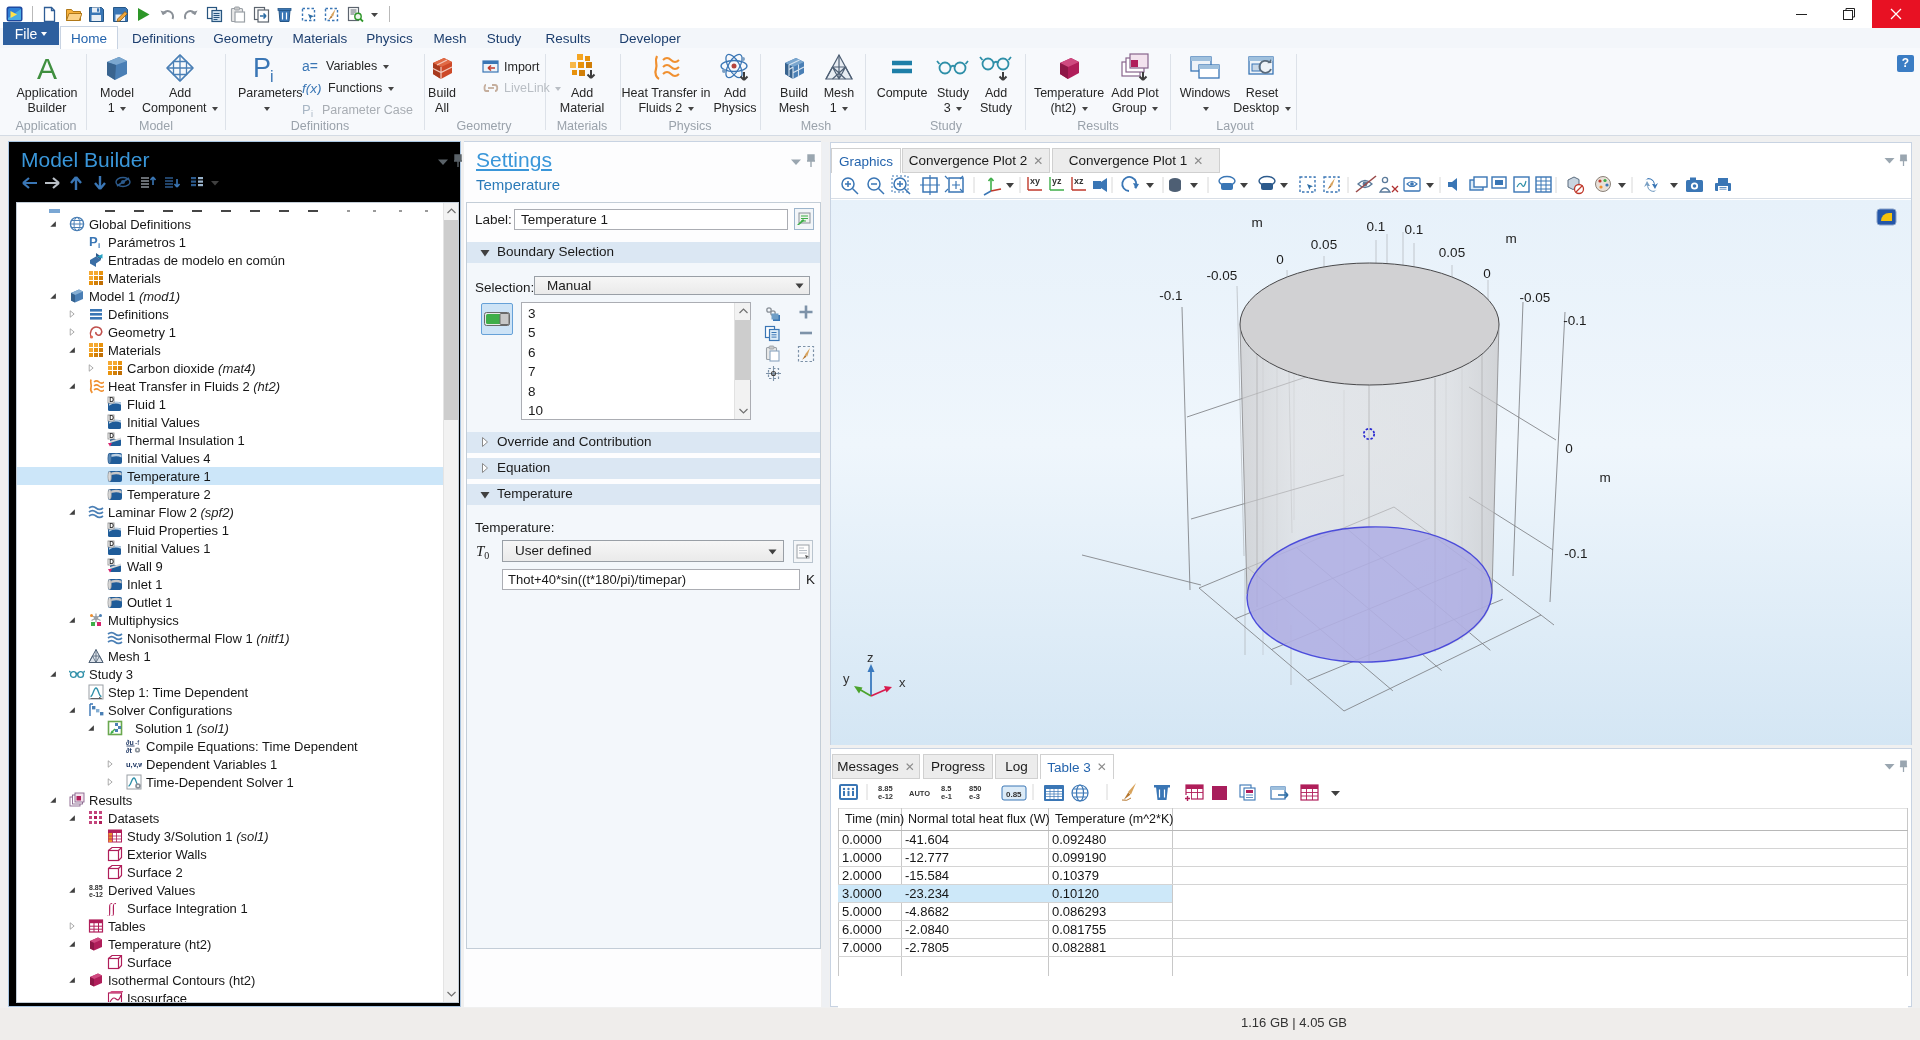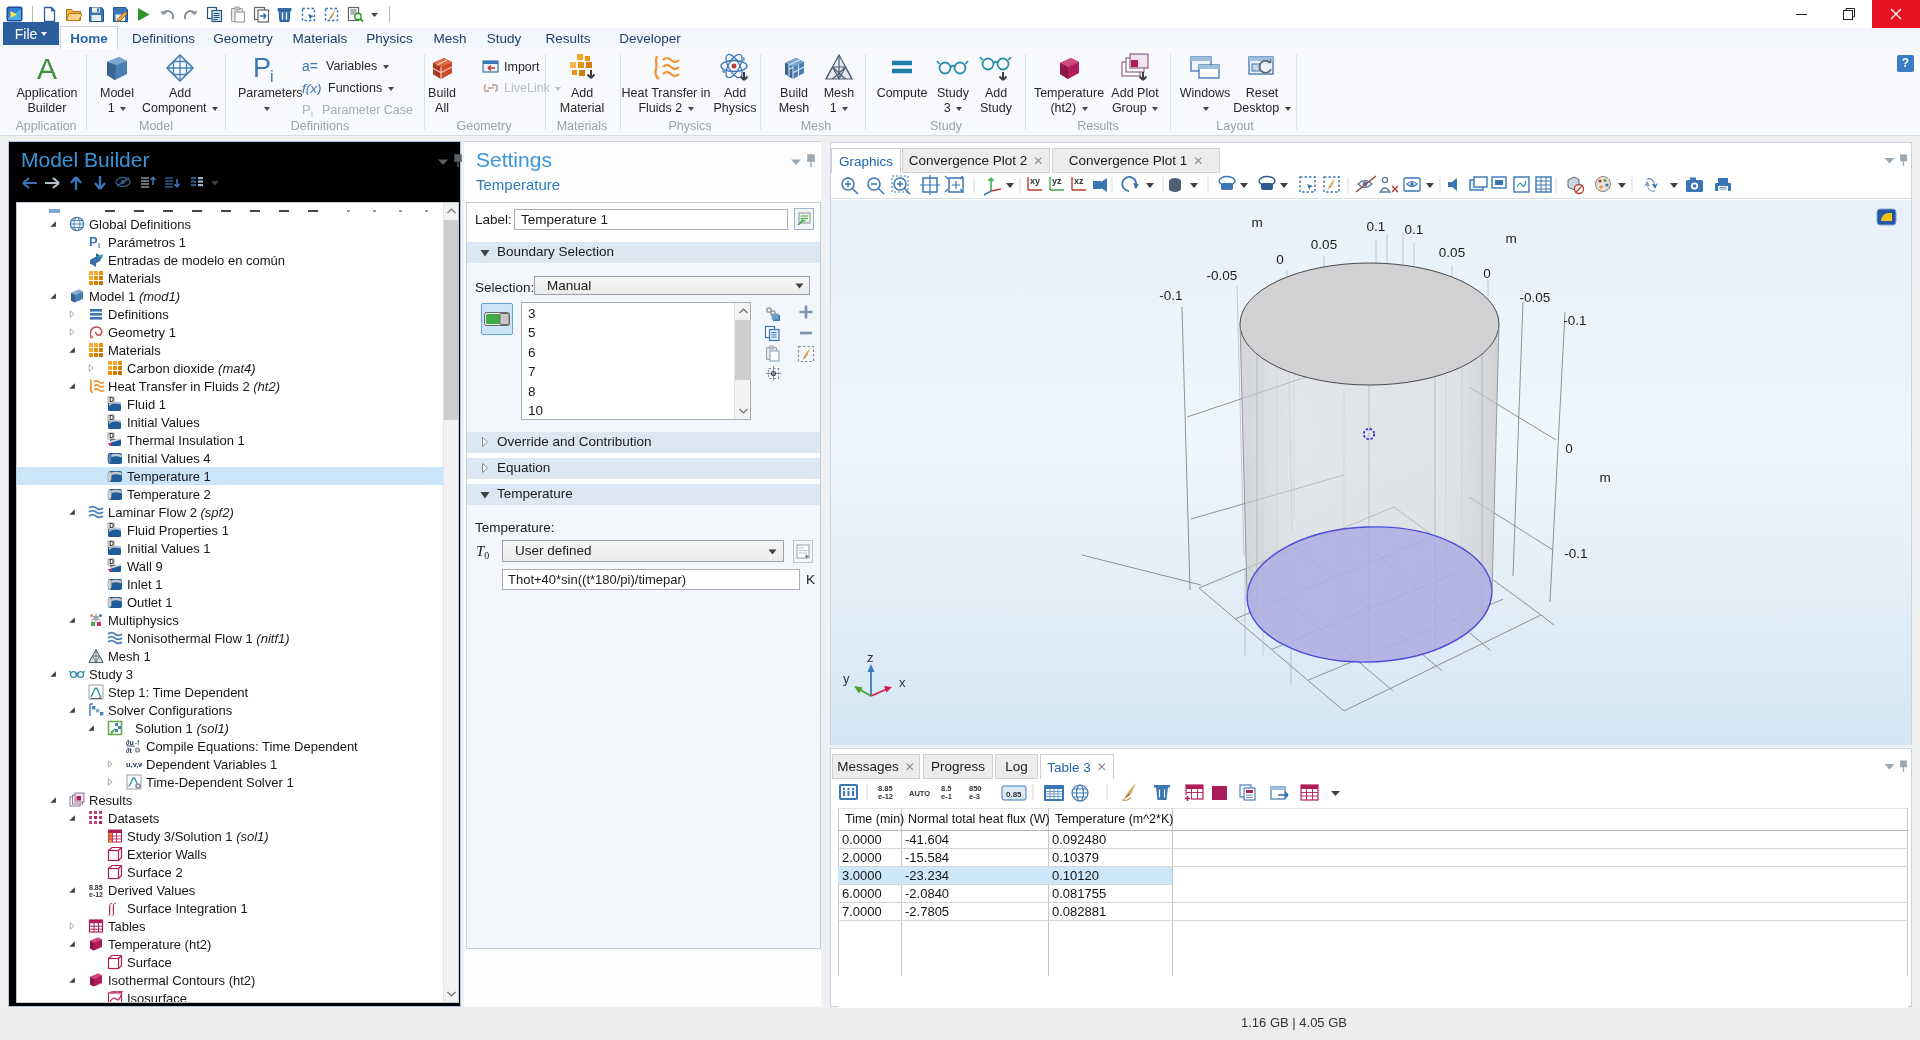--- a/index.html
+++ b/index.html
@@ -8,21 +8,21 @@
 
 #titlebar { position:absolute; left:0; top:0; width:1920px; height:28px; background:#ffffff; }
 #qat { position:absolute; left:6px; top:4px; height:20px; display:flex; align-items:center; gap:6.5px; }
 .qi { width:17px; height:17px; }
 .qsep { width:1px; height:16px; background:#b9b9b9; margin:0 2px; }
 .winbtn { position:absolute; top:0; height:28px; width:46px; display:flex; align-items:center; justify-content:center; }
 
 #menubar { position:absolute; left:0; top:28px; width:1920px; height:20px; background:#f3f6fa; }
 .filebtn { position:absolute; left:3px; top:-6px; width:56px; height:23px; background:#2d5f9e; color:#fff; font-size:14px; display:flex; align-items:center; justify-content:center; }
 .rtab { position:absolute; top:0; height:21px; font-size:13.5px; color:#1c3e6e; display:flex; align-items:center; justify-content:center; }
-.rtab.sel { background:#fff; border:1px solid #c8d3e2; border-bottom:none; color:#2464ad; height:23px; top:-2px; z-index:5;font-weight:bold; }
+.rtab.sel { background:#fff; border:1px solid #c8d3e2; border-bottom:none; color:#2464ad; height:23px; top:-2px; z-index:5; }
 
 #ribbon { position:absolute; left:0; top:48px; width:1920px; height:88px; background:#f7f9fc; border-bottom:1px solid #d4dbe4; }
 .rgsep { position:absolute; top:6px; height:76px; width:1px; background:#dde2e9; }
 .rglabel { position:absolute; top:71px; font-size:12.5px; color:#9aa2ab; width:200px; margin-left:-100px; text-align:center; }
 .bigbtn { position:absolute; top:4px; text-align:center; font-size:12.5px; color:#262626; line-height:15px; }
 .bigbtn .ic { display:block; margin:0 auto 2px auto; }
 .smallitem { position:absolute; font-size:12.5px; color:#262626; display:flex; align-items:center; gap:4px; white-space:nowrap; }
 .gray { color:#a8adb3; }
 .darr { display:inline-block; width:0; height:0; border-left:3.5px solid transparent; border-right:3.5px solid transparent; border-top:4px solid #444; vertical-align:middle; margin-left:2px; }
 
@@ -882,21 +882,21 @@
           </svg>
      <div style="position:absolute;left:0px;top:17px;width:15px;height:200px;background:#cdcdcd"></div>
      <svg style="position:absolute;left:3px;bottom:5px" width="9" height="6" viewBox="0 0 9 6">
             <path d="M0.5 1 L4.5 5 L8.5 1" fill="none" stroke="#707070" stroke-width="1.2"></path>
           </svg>
    </div>
   </div>
 </div>
 <div id="settings">
   <div style="position:absolute;left:2px;top:60px;width:355px;height:747px;background:#fdfdfe;border:1px solid #c3cdd7;"></div>
-  <div style="position:absolute;left:12px;top:6px;font-size:21px;color:#3996d9;">Settings</div>
+  <div style="position:absolute;left:12px;top:6px;font-size:21px;color:#3996d9;text-decoration:underline;">Settings</div>
   <div style="position:absolute;left:12px;top:34px;font-size:15px;color:#2a7ab8;">Temperature</div>
   <svg style="position:absolute;left:326px;top:16px" width="12" height="8" viewBox="0 0 12 8">
         <path d="M1 1.5 h10 l-5 5.5z" fill="#9aa6b0"></path>
       </svg>
   <svg style="position:absolute;left:342px;top:12px" width="10" height="14" viewBox="0 0 10 14">
         <path d="M2 1 h6 v6 h-6 z M1 7 h8 M5 7 v6" stroke="#9aa6b0" stroke-width="1.4" fill="#9aa6b0"></path>
       </svg>
   <div style="position:absolute;left:11px;top:70px;font-size:13.5px;color:#1a1a1a;">Label:</div>
   <div style="position:absolute;left:50px;top:67px;width:274px;height:21px;background:#fff;border:1px solid #abadb3;font-size:13.5px;color:#1a1a1a;padding:2px 0 0 6px;">Temperature 1</div>
   <div style="position:absolute;left:330px;top:66px;width:20px;height:22px;background:#f2f5f8;border:1px solid #9db5cc;"><svg width="16" height="16" viewBox="0 0 16 16" style="margin:2px 0 0 1px">
@@ -1327,28 +1327,38 @@
   <div style="position:absolute;left:7px;top:4px;font-size:12.5px;">Time (min)</div>
   <div style="position:absolute;left:70px;top:4px;font-size:12.5px;">Normal total heat flux (W)</div>
   <div style="position:absolute;left:217px;top:4px;font-size:12.5px;">Temperature (m^2*K)</div>
   <div style="position:absolute;left:0;top:23px;width:1070px;">
    <div class="drow">
             <span style="left:4px">0.0000</span>
             <span style="left:67px">-41.604</span>
             <span style="left:214px">0.092480</span>
           </div>
    <div class="drow">
+            <span style="left:4px">1.0000</span>
+            <span style="left:67px">-12.777</span>
+            <span style="left:214px">0.099190</span>
+          </div>
+   <div class="drow">
             <span style="left:4px">2.0000</span>
             <span style="left:67px">-15.584</span>
             <span style="left:214px">0.10379</span>
           </div>
    <div class="drow" style="background:#cde8f9;width:334px;">
             <span style="left:4px">3.0000</span>
             <span style="left:67px">-23.234</span>
             <span style="left:214px">0.10120</span>
+          </div>
+   <div class="drow">
+            <span style="left:4px">5.0000</span>
+            <span style="left:67px">-4.8682</span>
+            <span style="left:214px">0.086293</span>
           </div>
    <div class="drow">
             <span style="left:4px">6.0000</span>
             <span style="left:67px">-2.0840</span>
             <span style="left:214px">0.081755</span>
           </div>
    <div class="drow">
             <span style="left:4px">7.0000</span>
             <span style="left:67px">-2.7805</span>
             <span style="left:214px">0.082881</span>

